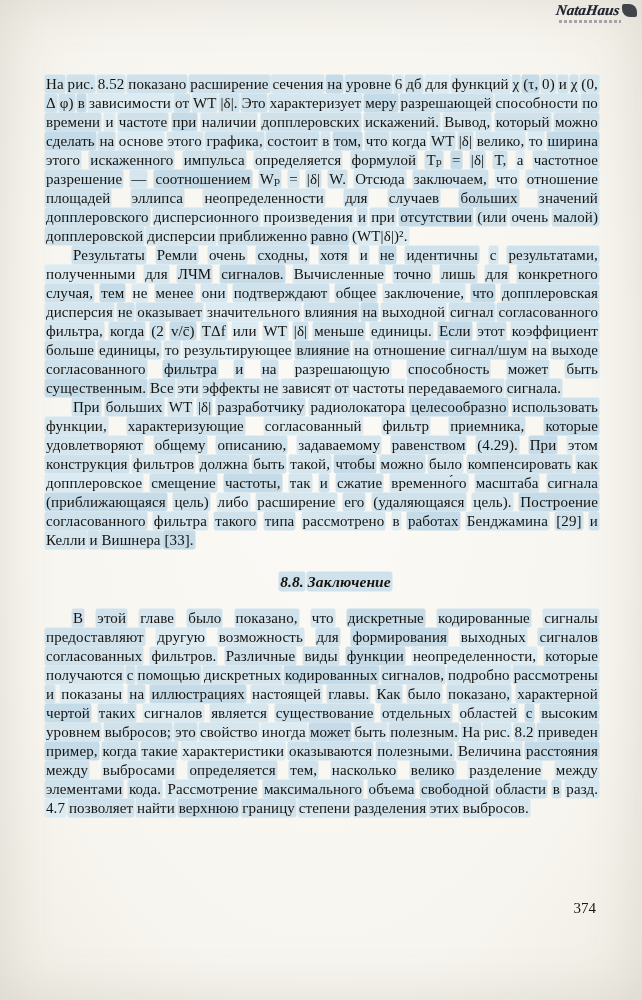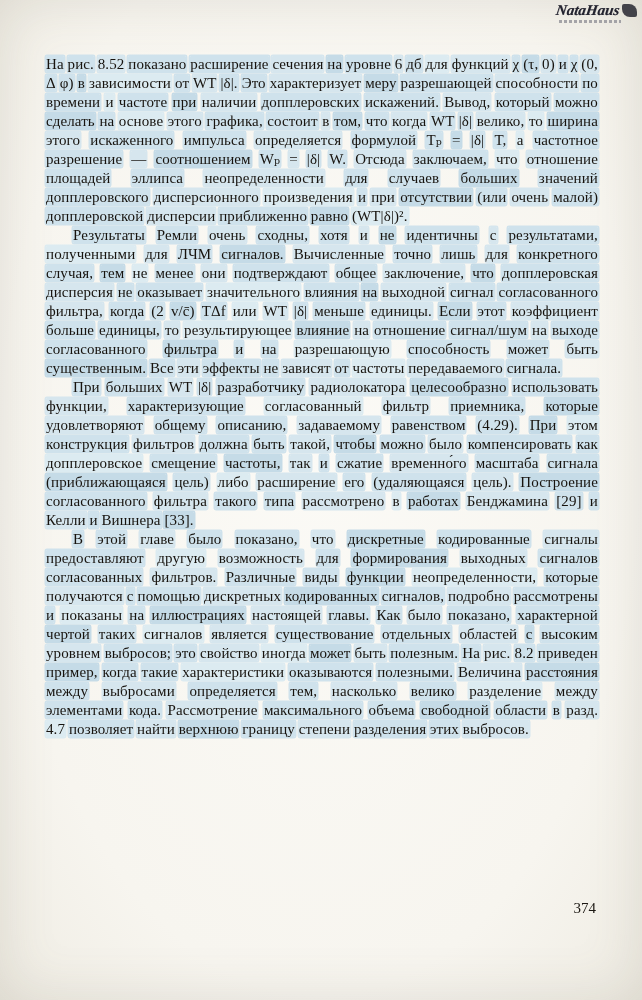--- a/index.html
+++ b/index.html
@@ -23,21 +23,21 @@
     top: 55px;
     width: 552px;
     color: #17130e;
     font-size: 15px;
     line-height: 19px;
     text-align: justify;
     letter-spacing: 0.1px;
   }
 
   p.para { text-indent: 27px; }
-  p.para.no-indent { text-indent: 0; }
+  p.para.no-indent { text-indent: 0; margin-top: 20px; }
 
   
   .w {
     background: #cfe2ec;
     box-shadow: 0 0 0 1.5px #cfe2ec;
     border-radius: 1px;
   }
   .w:nth-child(3n) { background: #d6e6ee; box-shadow: 0 0 0 1.5px #d6e6ee; }
   .w:nth-child(7n) { background: #c5dbe7; box-shadow: 0 0 0 1.5px #c5dbe7; }
   .w:nth-child(11n) { background: #dcebf1; box-shadow: 0 0 0 1.5px #dcebf1; }
@@ -102,18 +102,19 @@
       <span class="wm-text">NataHaus</span>
       <span class="wm-emblem"></span>
     </div>
     <div class="wm-caption"></div>
   </div>
 
   <div class="text-block">
     <p class="para no-indent"><span class="w">На</span> <span class="w">рис.</span> <span class="w">8.52</span> <span class="w">показано</span> <span class="w">расширение</span> <span class="w">сечения</span> <span class="w">на</span> <span class="w">уровне</span> <span class="w">6</span> <span class="w">дб</span> <span class="w">для</span> <span class="w">функций</span> <span class="w">χ</span> <span class="w">(τ,</span> <span class="w">0)</span> <span class="w">и</span> <span class="w">χ</span> <span class="w">(0,</span> <span class="w">Δ</span> <span class="w">φ)</span> <span class="w">в</span> <span class="w">зависимости</span> <span class="w">от</span> <span class="w">WT</span> <span class="w">|δ|.</span> <span class="w">Это</span> <span class="w">характеризует</span> <span class="w">меру</span> <span class="w">разрешающей</span> <span class="w">способности</span> <span class="w">по</span> <span class="w">времени</span> <span class="w">и</span> <span class="w">частоте</span> <span class="w">при</span> <span class="w">наличии</span> <span class="w">допплеровских</span> <span class="w">искажений.</span> <span class="w">Вывод,</span> <span class="w">который</span> <span class="w">можно</span> <span class="w">сделать</span> <span class="w">на</span> <span class="w">основе</span> <span class="w">этого</span> <span class="w">графика,</span> <span class="w">состоит</span> <span class="w">в</span> <span class="w">том,</span> <span class="w">что</span> <span class="w">когда</span> <span class="w">WT</span> <span class="w">|δ|</span> <span class="w">велико,</span> <span class="w">то</span> <span class="w">ширина</span> <span class="w">этого</span> <span class="w">искаженного</span> <span class="w">импульса</span> <span class="w">определяется</span> <span class="w">формулой</span> <span class="w">Tₚ</span> <span class="w">=</span> <span class="w">|δ|</span> <span class="w">T,</span> <span class="w">а</span> <span class="w">частотное</span> <span class="w">разрешение</span> <span class="w">—</span> <span class="w">соотношением</span> <span class="w">Wₚ</span> <span class="w">=</span> <span class="w">|δ|</span> <span class="w">W.</span> <span class="w">Отсюда</span> <span class="w">заключаем,</span> <span class="w">что</span> <span class="w">отношение</span> <span class="w">площадей</span> <span class="w">эллипса</span> <span class="w">неопределенности</span> <span class="w">для</span> <span class="w">случаев</span> <span class="w">больших</span> <span class="w">значений</span> <span class="w">допплеровского</span> <span class="w">дисперсионного</span> <span class="w">произведения</span> <span class="w">и</span> <span class="w">при</span> <span class="w">отсутствии</span> <span class="w">(или</span> <span class="w">очень</span> <span class="w">малой)</span> <span class="w">допплеровской</span> <span class="w">дисперсии</span> <span class="w">приближенно</span> <span class="w">равно</span> <span class="w">(WT|δ|)².</span></p>
     <p class="para"><span class="w">Результаты</span> <span class="w">Ремли</span> <span class="w">очень</span> <span class="w">сходны,</span> <span class="w">хотя</span> <span class="w">и</span> <span class="w">не</span> <span class="w">идентичны</span> <span class="w">с</span> <span class="w">результатами,</span> <span class="w">полученными</span> <span class="w">для</span> <span class="w">ЛЧМ</span> <span class="w">сигналов.</span> <span class="w">Вычисленные</span> <span class="w">точно</span> <span class="w">лишь</span> <span class="w">для</span> <span class="w">конкретного</span> <span class="w">случая,</span> <span class="w">тем</span> <span class="w">не</span> <span class="w">менее</span> <span class="w">они</span> <span class="w">подтверждают</span> <span class="w">общее</span> <span class="w">заключение,</span> <span class="w">что</span> <span class="w">допплеровская</span> <span class="w">дисперсия</span> <span class="w">не</span> <span class="w">оказывает</span> <span class="w">значительного</span> <span class="w">влияния</span> <span class="w">на</span> <span class="w">выходной</span> <span class="w">сигнал</span> <span class="w">согласованного</span> <span class="w">фильтра,</span> <span class="w">когда</span> <span class="w">(2</span> <span class="w">v/c̄)</span> <span class="w">TΔf</span> <span class="w">или</span> <span class="w">WT</span> <span class="w">|δ|</span> <span class="w">меньше</span> <span class="w">единицы.</span> <span class="w">Если</span> <span class="w">этот</span> <span class="w">коэффициент</span> <span class="w">больше</span> <span class="w">единицы,</span> <span class="w">то</span> <span class="w">результирующее</span> <span class="w">влияние</span> <span class="w">на</span> <span class="w">отношение</span> <span class="w">сигнал/шум</span> <span class="w">на</span> <span class="w">выходе</span> <span class="w">согласованного</span> <span class="w">фильтра</span> <span class="w">и</span> <span class="w">на</span> <span class="w">разрешающую</span> <span class="w">способность</span> <span class="w">может</span> <span class="w">быть</span> <span class="w">существенным.</span> <span class="w">Все</span> <span class="w">эти</span> <span class="w">эффекты</span> <span class="w">не</span> <span class="w">зависят</span> <span class="w">от</span> <span class="w">частоты</span> <span class="w">передаваемого</span> <span class="w">сигнала.</span></p>
     <p class="para"><span class="w">При</span> <span class="w">больших</span> <span class="w">WT</span> <span class="w">|δ|</span> <span class="w">разработчику</span> <span class="w">радиолокатора</span> <span class="w">целесообразно</span> <span class="w">использовать</span> <span class="w">функции,</span> <span class="w">характеризующие</span> <span class="w">согласованный</span> <span class="w">фильтр</span> <span class="w">приемника,</span> <span class="w">которые</span> <span class="w">удовлетворяют</span> <span class="w">общему</span> <span class="w">описанию,</span> <span class="w">задаваемому</span> <span class="w">равенством</span> <span class="w">(4.29).</span> <span class="w">При</span> <span class="w">этом</span> <span class="w">конструкция</span> <span class="w">фильтров</span> <span class="w">должна</span> <span class="w">быть</span> <span class="w">такой,</span> <span class="w">чтобы</span> <span class="w">можно</span> <span class="w">было</span> <span class="w">компенсировать</span> <span class="w">как</span> <span class="w">допплеровское</span> <span class="w">смещение</span> <span class="w">частоты,</span> <span class="w">так</span> <span class="w">и</span> <span class="w">сжатие</span> <span class="w">временно́го</span> <span class="w">масштаба</span> <span class="w">сигнала</span> <span class="w">(приближающаяся</span> <span class="w">цель)</span> <span class="w">либо</span> <span class="w">расширение</span> <span class="w">его</span> <span class="w">(удаляющаяся</span> <span class="w">цель).</span> <span class="w">Построение</span> <span class="w">согласованного</span> <span class="w">фильтра</span> <span class="w">такого</span> <span class="w">типа</span> <span class="w">рассмотрено</span> <span class="w">в</span> <span class="w">работах</span> <span class="w">Бенджамина</span> <span class="w">[29]</span> <span class="w">и</span> <span class="w">Келли</span> <span class="w">и</span> <span class="w">Вишнера</span> <span class="w">[33].</span></p>
+    <p class="para heading"><span class="w">8.8.</span> <span class="w">Заключение</span></p>
     <p class="para"><span class="w">В</span> <span class="w">этой</span> <span class="w">главе</span> <span class="w">было</span> <span class="w">показано,</span> <span class="w">что</span> <span class="w">дискретные</span> <span class="w">кодированные</span> <span class="w">сигналы</span> <span class="w">предоставляют</span> <span class="w">другую</span> <span class="w">возможность</span> <span class="w">для</span> <span class="w">формирования</span> <span class="w">выходных</span> <span class="w">сигналов</span> <span class="w">согласованных</span> <span class="w">фильтров.</span> <span class="w">Различные</span> <span class="w">виды</span> <span class="w">функции</span> <span class="w">неопределенности,</span> <span class="w">которые</span> <span class="w">получаются</span> <span class="w">с</span> <span class="w">помощью</span> <span class="w">дискретных</span> <span class="w">кодированных</span> <span class="w">сигналов,</span> <span class="w">подробно</span> <span class="w">рассмотрены</span> <span class="w">и</span> <span class="w">показаны</span> <span class="w">на</span> <span class="w">иллюстрациях</span> <span class="w">настоящей</span> <span class="w">главы.</span> <span class="w">Как</span> <span class="w">было</span> <span class="w">показано,</span> <span class="w">характерной</span> <span class="w">чертой</span> <span class="w">таких</span> <span class="w">сигналов</span> <span class="w">является</span> <span class="w">существование</span> <span class="w">отдельных</span> <span class="w">областей</span> <span class="w">с</span> <span class="w">высоким</span> <span class="w">уровнем</span> <span class="w">выбросов;</span> <span class="w">это</span> <span class="w">свойство</span> <span class="w">иногда</span> <span class="w">может</span> <span class="w">быть</span> <span class="w">полезным.</span> <span class="w">На</span> <span class="w">рис.</span> <span class="w">8.2</span> <span class="w">приведен</span> <span class="w">пример,</span> <span class="w">когда</span> <span class="w">такие</span> <span class="w">характеристики</span> <span class="w">оказываются</span> <span class="w">полезными.</span> <span class="w">Величина</span> <span class="w">расстояния</span> <span class="w">между</span> <span class="w">выбросами</span> <span class="w">определяется</span> <span class="w">тем,</span> <span class="w">насколько</span> <span class="w">велико</span> <span class="w">разделение</span> <span class="w">между</span> <span class="w">элементами</span> <span class="w">кода.</span> <span class="w">Рассмотрение</span> <span class="w">максимального</span> <span class="w">объема</span> <span class="w">свободной</span> <span class="w">области</span> <span class="w">в</span> <span class="w">разд.</span> <span class="w">4.7</span> <span class="w">позволяет</span> <span class="w">найти</span> <span class="w">верхнюю</span> <span class="w">границу</span> <span class="w">степени</span> <span class="w">разделения</span> <span class="w">этих</span> <span class="w">выбросов.</span></p>
   </div>
 
   <div class="page-number">374</div>
 
 </div>
 
 </body></html>

